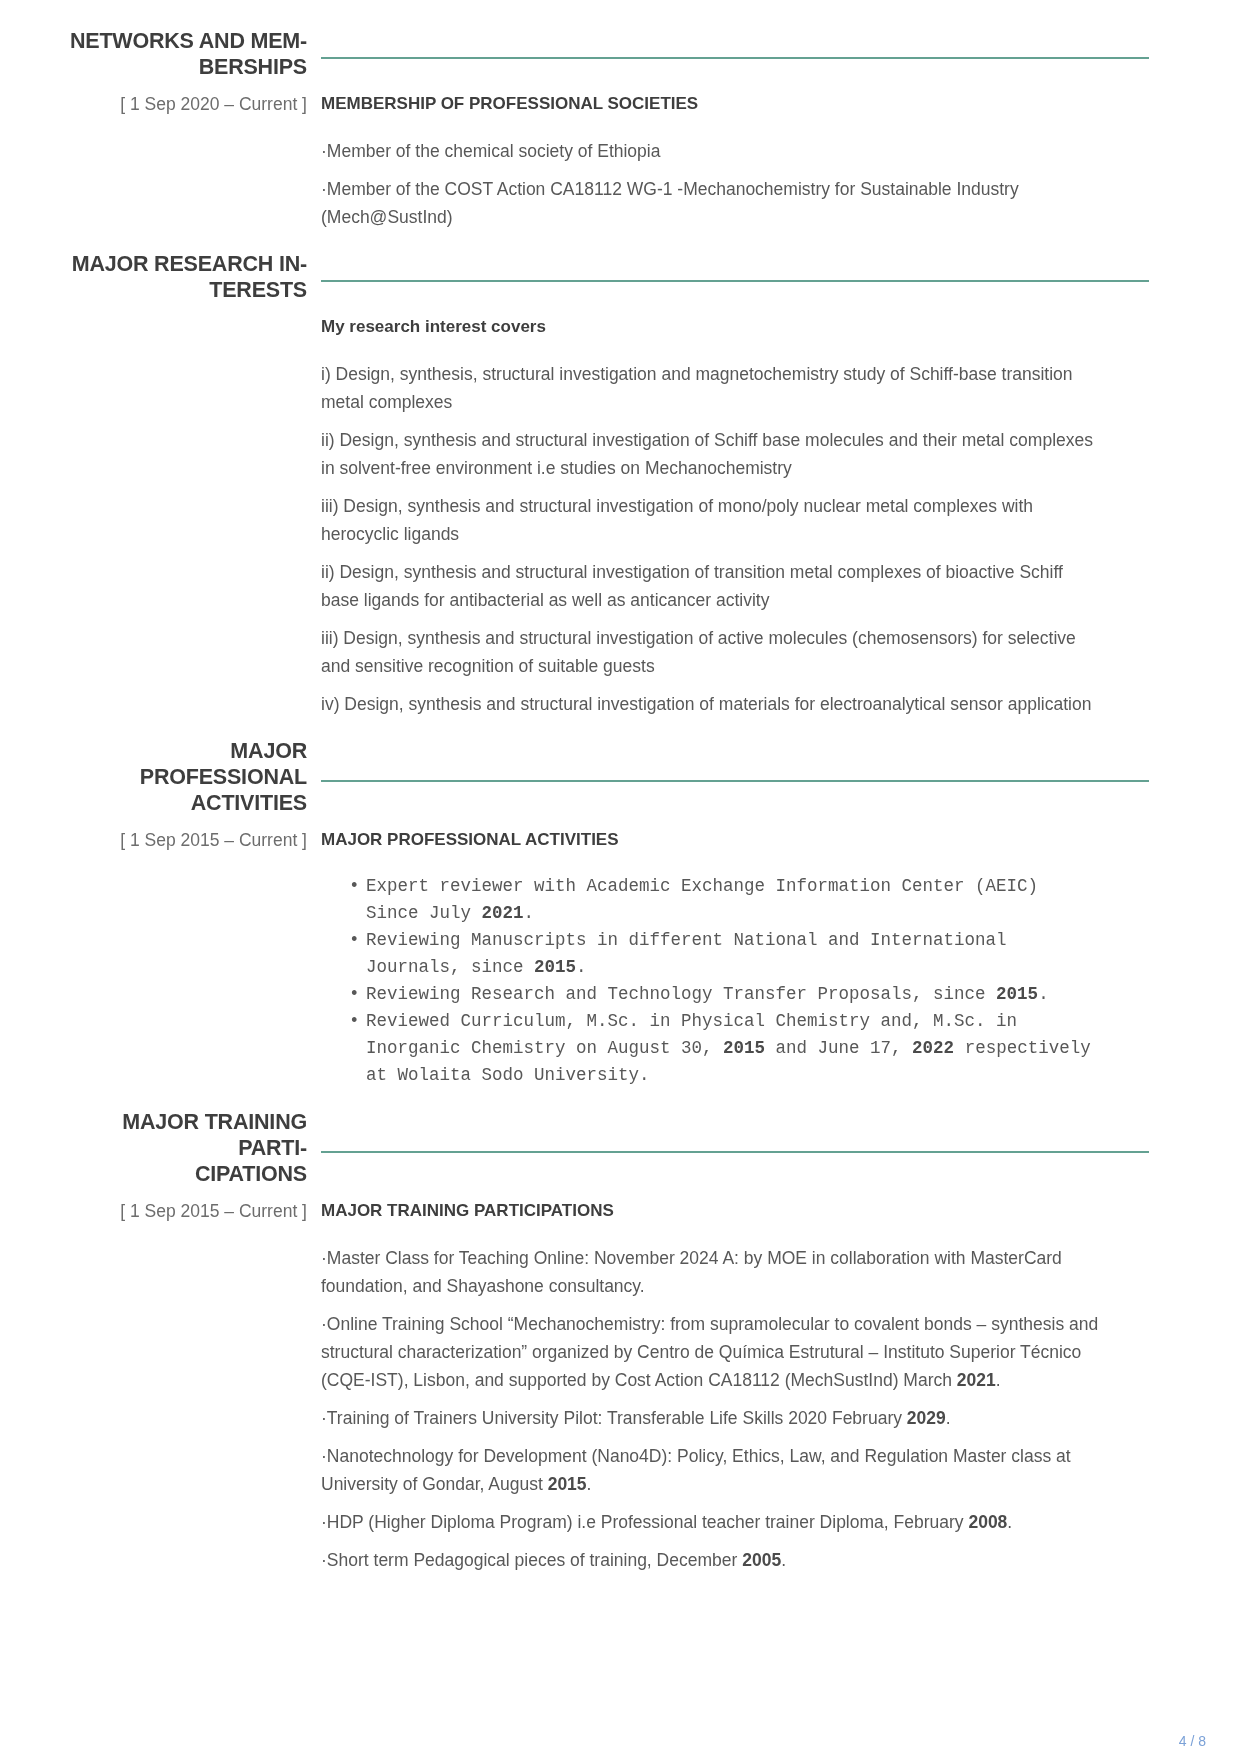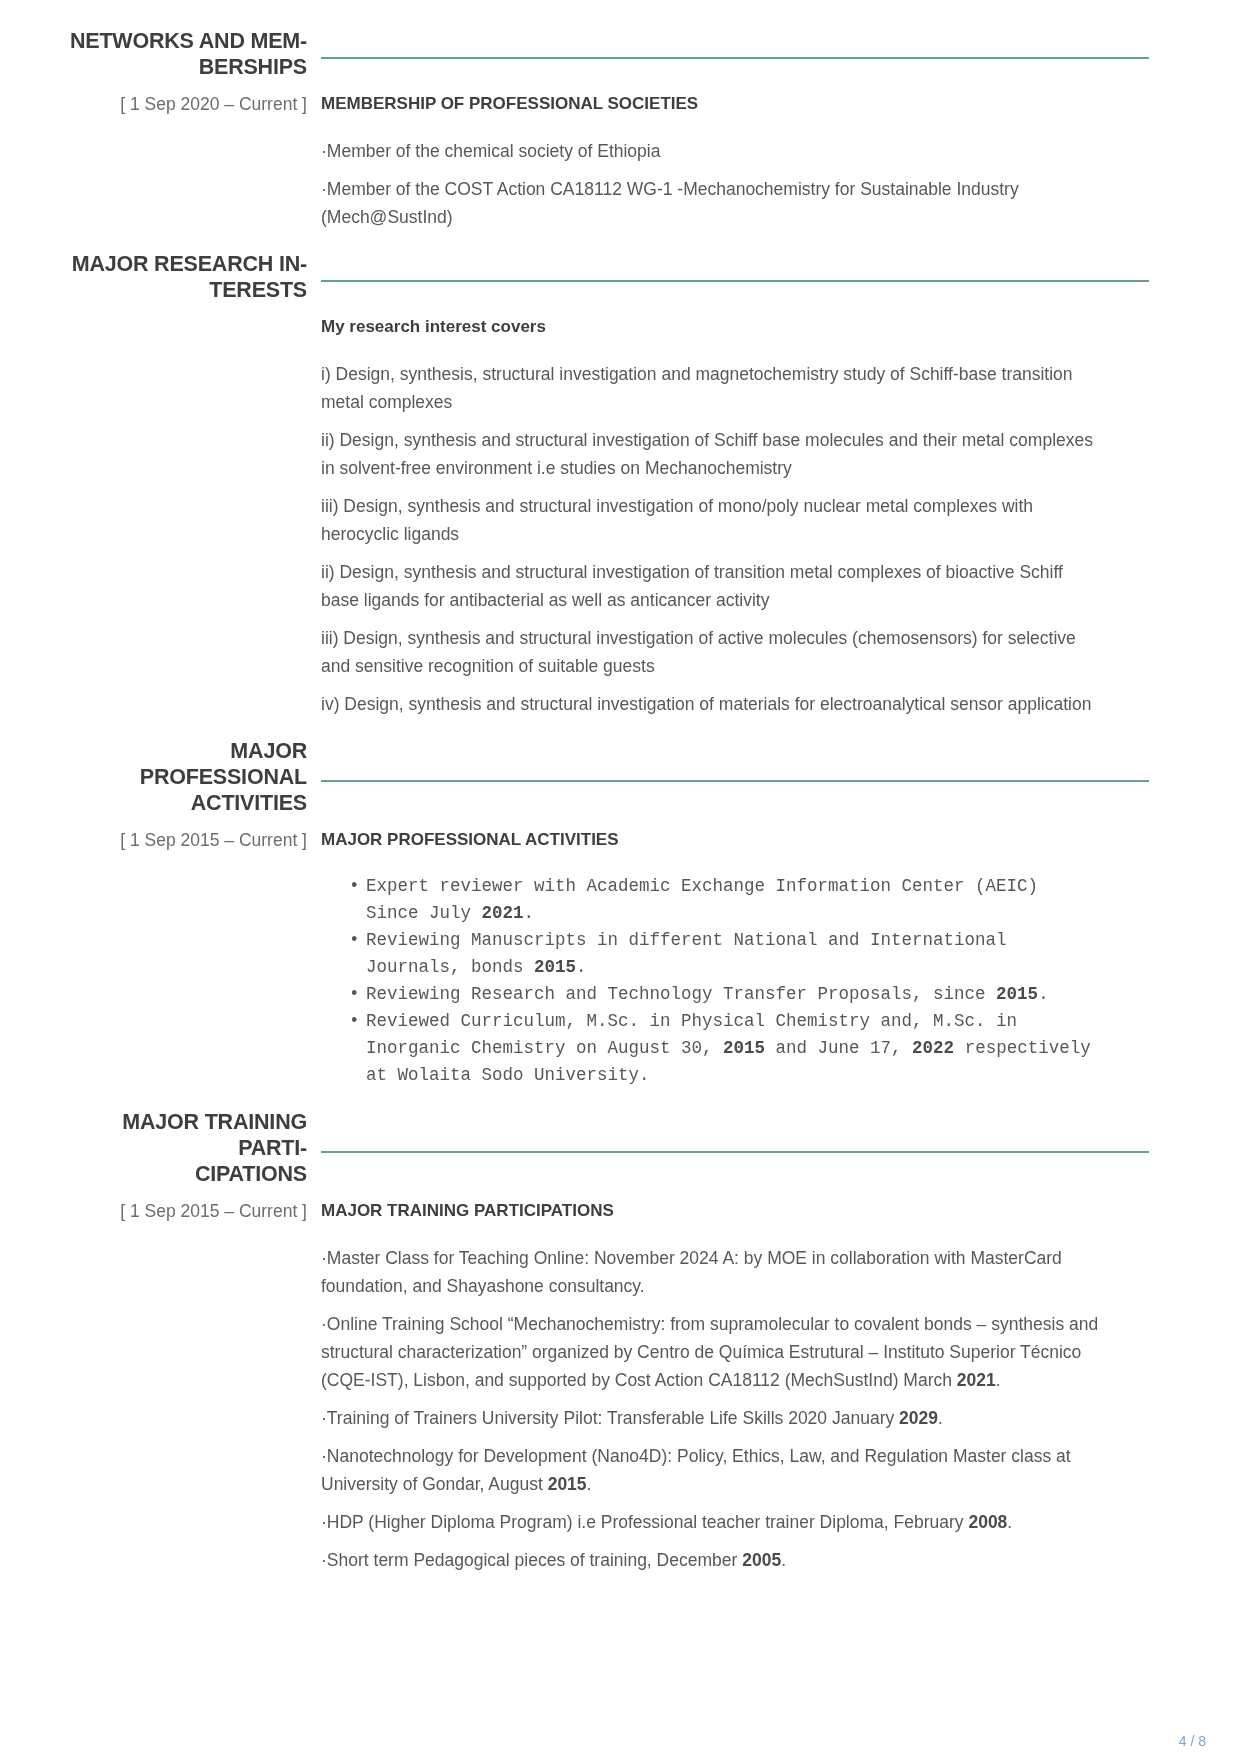--- a/index.html
+++ b/index.html
@@ -145,21 +145,21 @@
         <span class="hl">ACTIVITIES</span>
       </h2>
       <div class="rule"></div>
     </div>
     <div class="grid sec-body">
       <div class="date">[ 1 Sep 2015 – Current ]</div>
       <div>
         <h3 class="subhead">MAJOR PROFESSIONAL ACTIVITIES</h3>
         <ul class="bullets">
           <li><span>Expert reviewer with Academic Exchange Information Center (AEIC) Since July </span><span class="bold">2021</span><span>.</span></li>
-          <li><span>Reviewing Manuscripts in different National and International Journals, bonds </span><span class="bold">2015</span><span>.</span></li>
+          <li><span>Reviewing Manuscripts in different National and International Journals, since </span><span class="bold">2015</span><span>.</span></li>
           <li><span>Reviewing Research and Technology Transfer Proposals, since </span><span class="bold">2015</span><span>.</span></li>
           <li><span>Reviewed Curriculum, M.Sc. in Physical Chemistry and, M.Sc. in Inorganic Chemistry on August 30, </span><span class="bold">2015</span><span> and June 17, </span><span class="bold">2022</span><span> respectively at Wolaita Sodo University.</span></li>
         </ul>
       </div>
     </div>
   </section>
 
   <section class="cv-section">
     <div class="grid sec-head">
       <h2>
@@ -167,21 +167,21 @@
         <span class="hl">CIPATIONS</span>
       </h2>
       <div class="rule"></div>
     </div>
     <div class="grid sec-body">
       <div class="date">[ 1 Sep 2015 – Current ]</div>
       <div>
         <h3 class="subhead">MAJOR TRAINING PARTICIPATIONS</h3>
         <p class="para"><span>·Master Class for Teaching Online: November 2024 A: by MOE in collaboration with MasterCard foundation, and Shayashone consultancy.</span></p>
         <p class="para"><span>·Online Training School “Mechanochemistry: from supramolecular to covalent bonds – synthesis and structural characterization” organized by Centro de Química Estrutural – Instituto Superior Técnico (CQE-IST), Lisbon, and supported by Cost Action CA18112 (MechSustInd) March </span><span class="bold">2021</span><span>.</span></p>
-        <p class="para"><span>·Training of Trainers University Pilot: Transferable Life Skills 2020 January </span><span class="bold">2029</span><span>.</span></p>
+        <p class="para"><span>·Training of Trainers University Pilot: Transferable Life Skills 2020 February </span><span class="bold">2029</span><span>.</span></p>
         <p class="para"><span>·Nanotechnology for Development (Nano4D): Policy, Ethics, Law, and Regulation Master class at University of Gondar, August </span><span class="bold">2015</span><span>.</span></p>
         <p class="para"><span>·HDP (Higher Diploma Program) i.e Professional teacher trainer Diploma, February </span><span class="bold">2008</span><span>.</span></p>
         <p class="para"><span>·Short term Pedagogical pieces of training, December </span><span class="bold">2005</span><span>.</span></p>
       </div>
     </div>
   </section>
 
   <div class="footer">4 / 8</div>
 </div>
 

